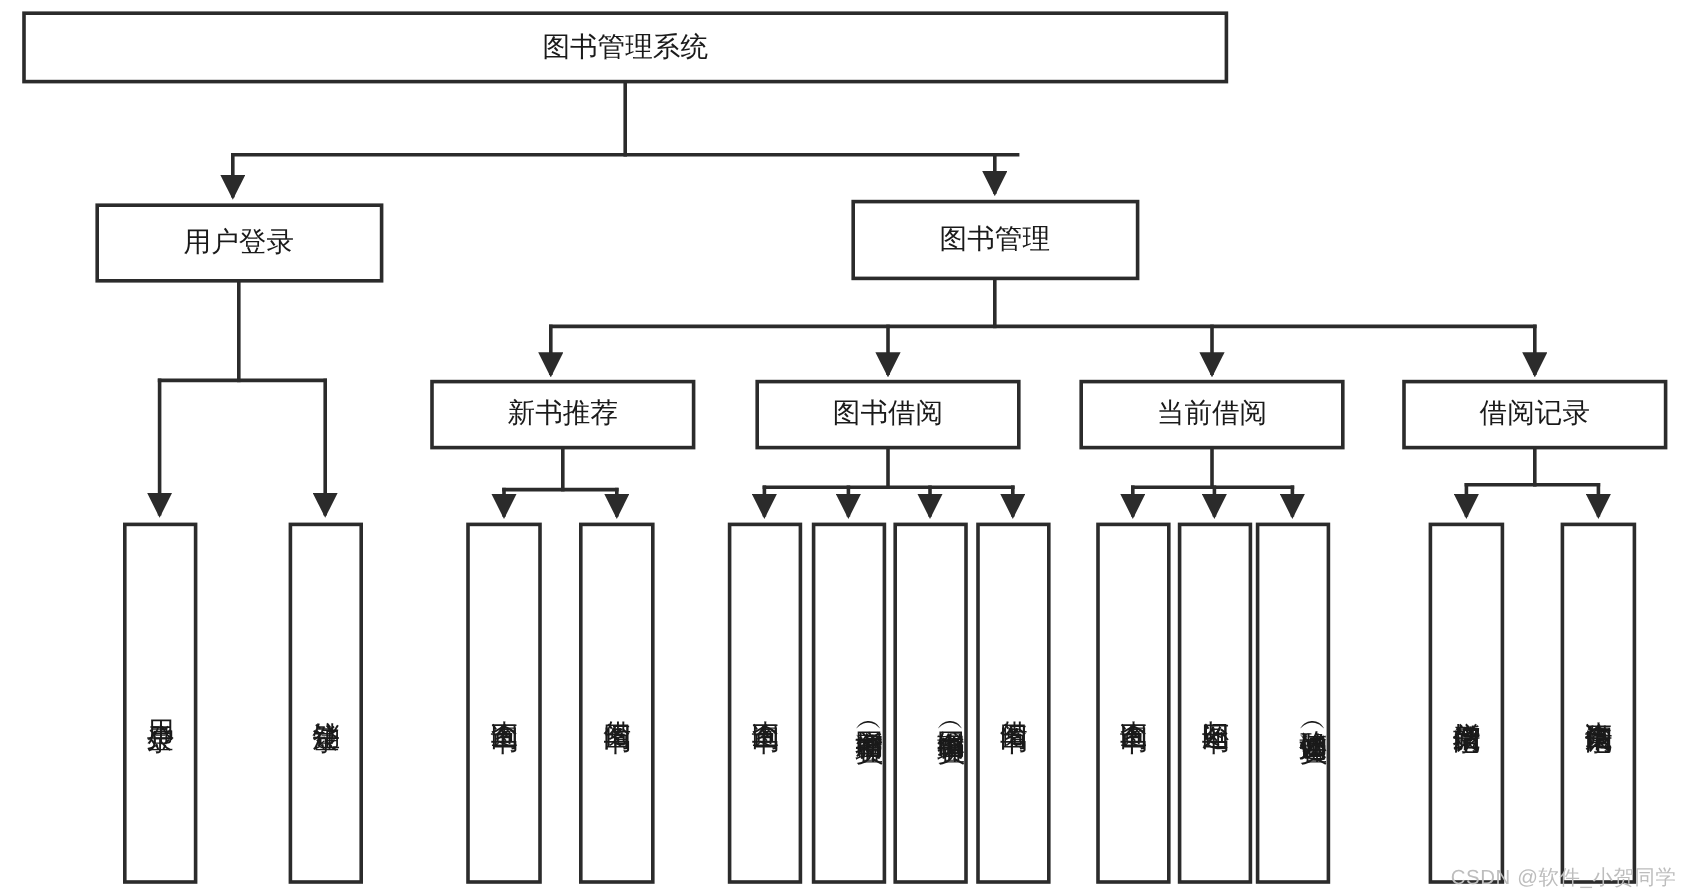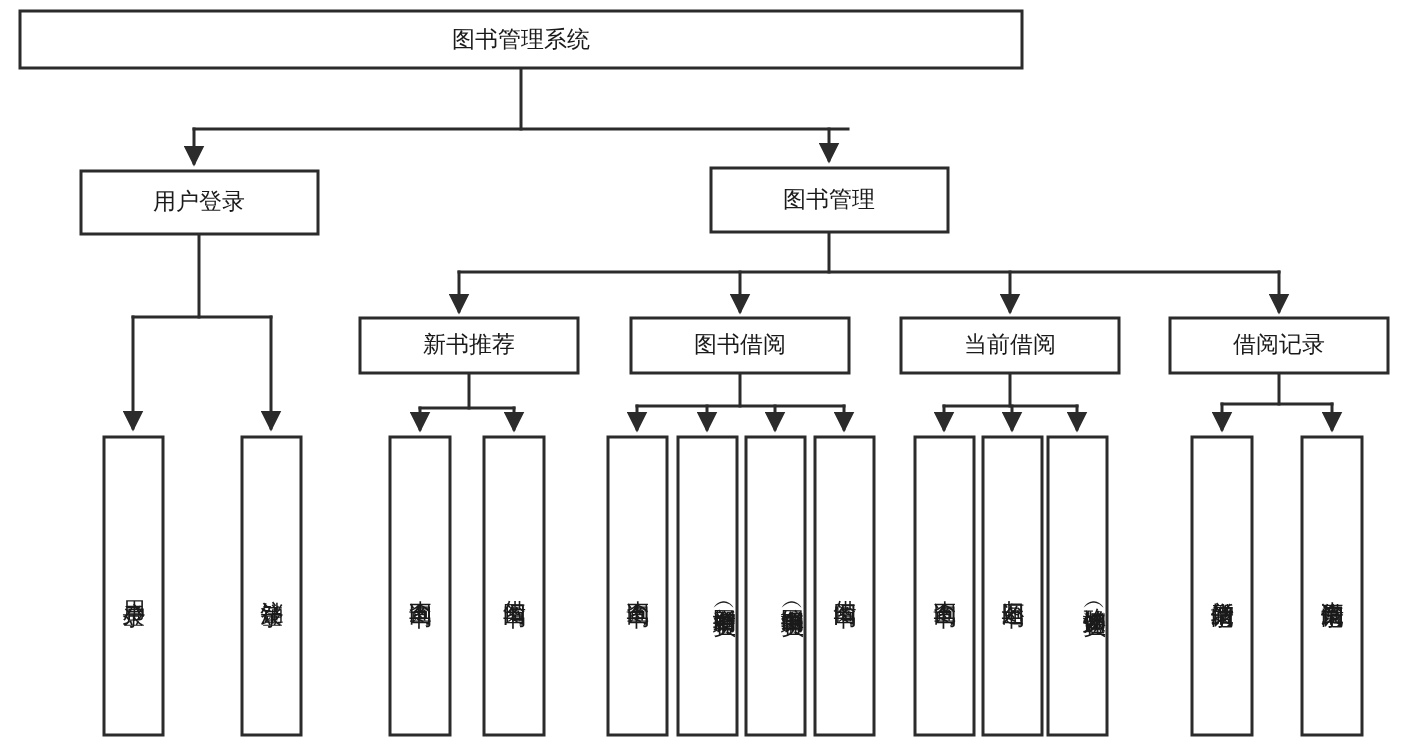--- a/index.html
+++ b/index.html
@@ -151,20 +151,21 @@
     <span class="vlabel" style="left:815px;width:59px;">借阅图书</span>
 
     <span class="vlabel" style="left:915px;width:59px;">查询图书</span>
     <span class="vlabel" style="left:983px;width:59px;">归还图书</span>
     <span class="vlabel vlabel-long" style="left:1048px;width:59px;">确认归还（管理员）</span>
 
     <span class="vlabel vlabel-mid" style="left:1192px;width:60px;">新增借阅记录</span>
     <span class="vlabel vlabel-mid" style="left:1302px;width:60px;">查询借阅记录</span>
   </div>
 
+  <div class="watermark">CSDN @软件_小贺同学</div>
 </div>
 
 <style>
   .vlabels{position:absolute;left:0;top:0;width:1405px;height:747px;pointer-events:none;}
   .vlabel{
     position:absolute;
     top:437px;
     height:298px;
     display:flex;
     align-items:center;

